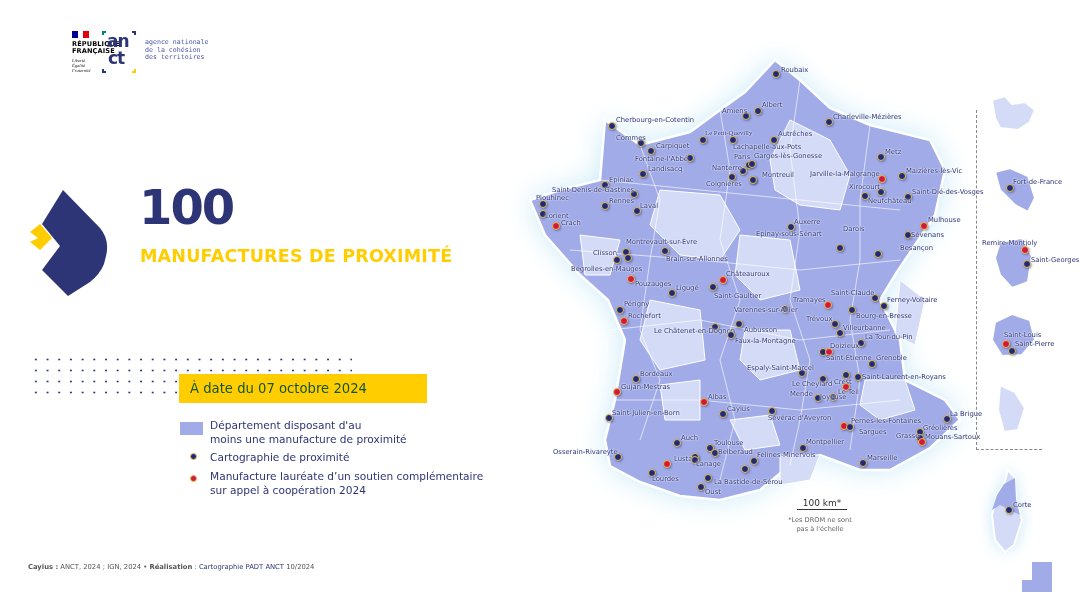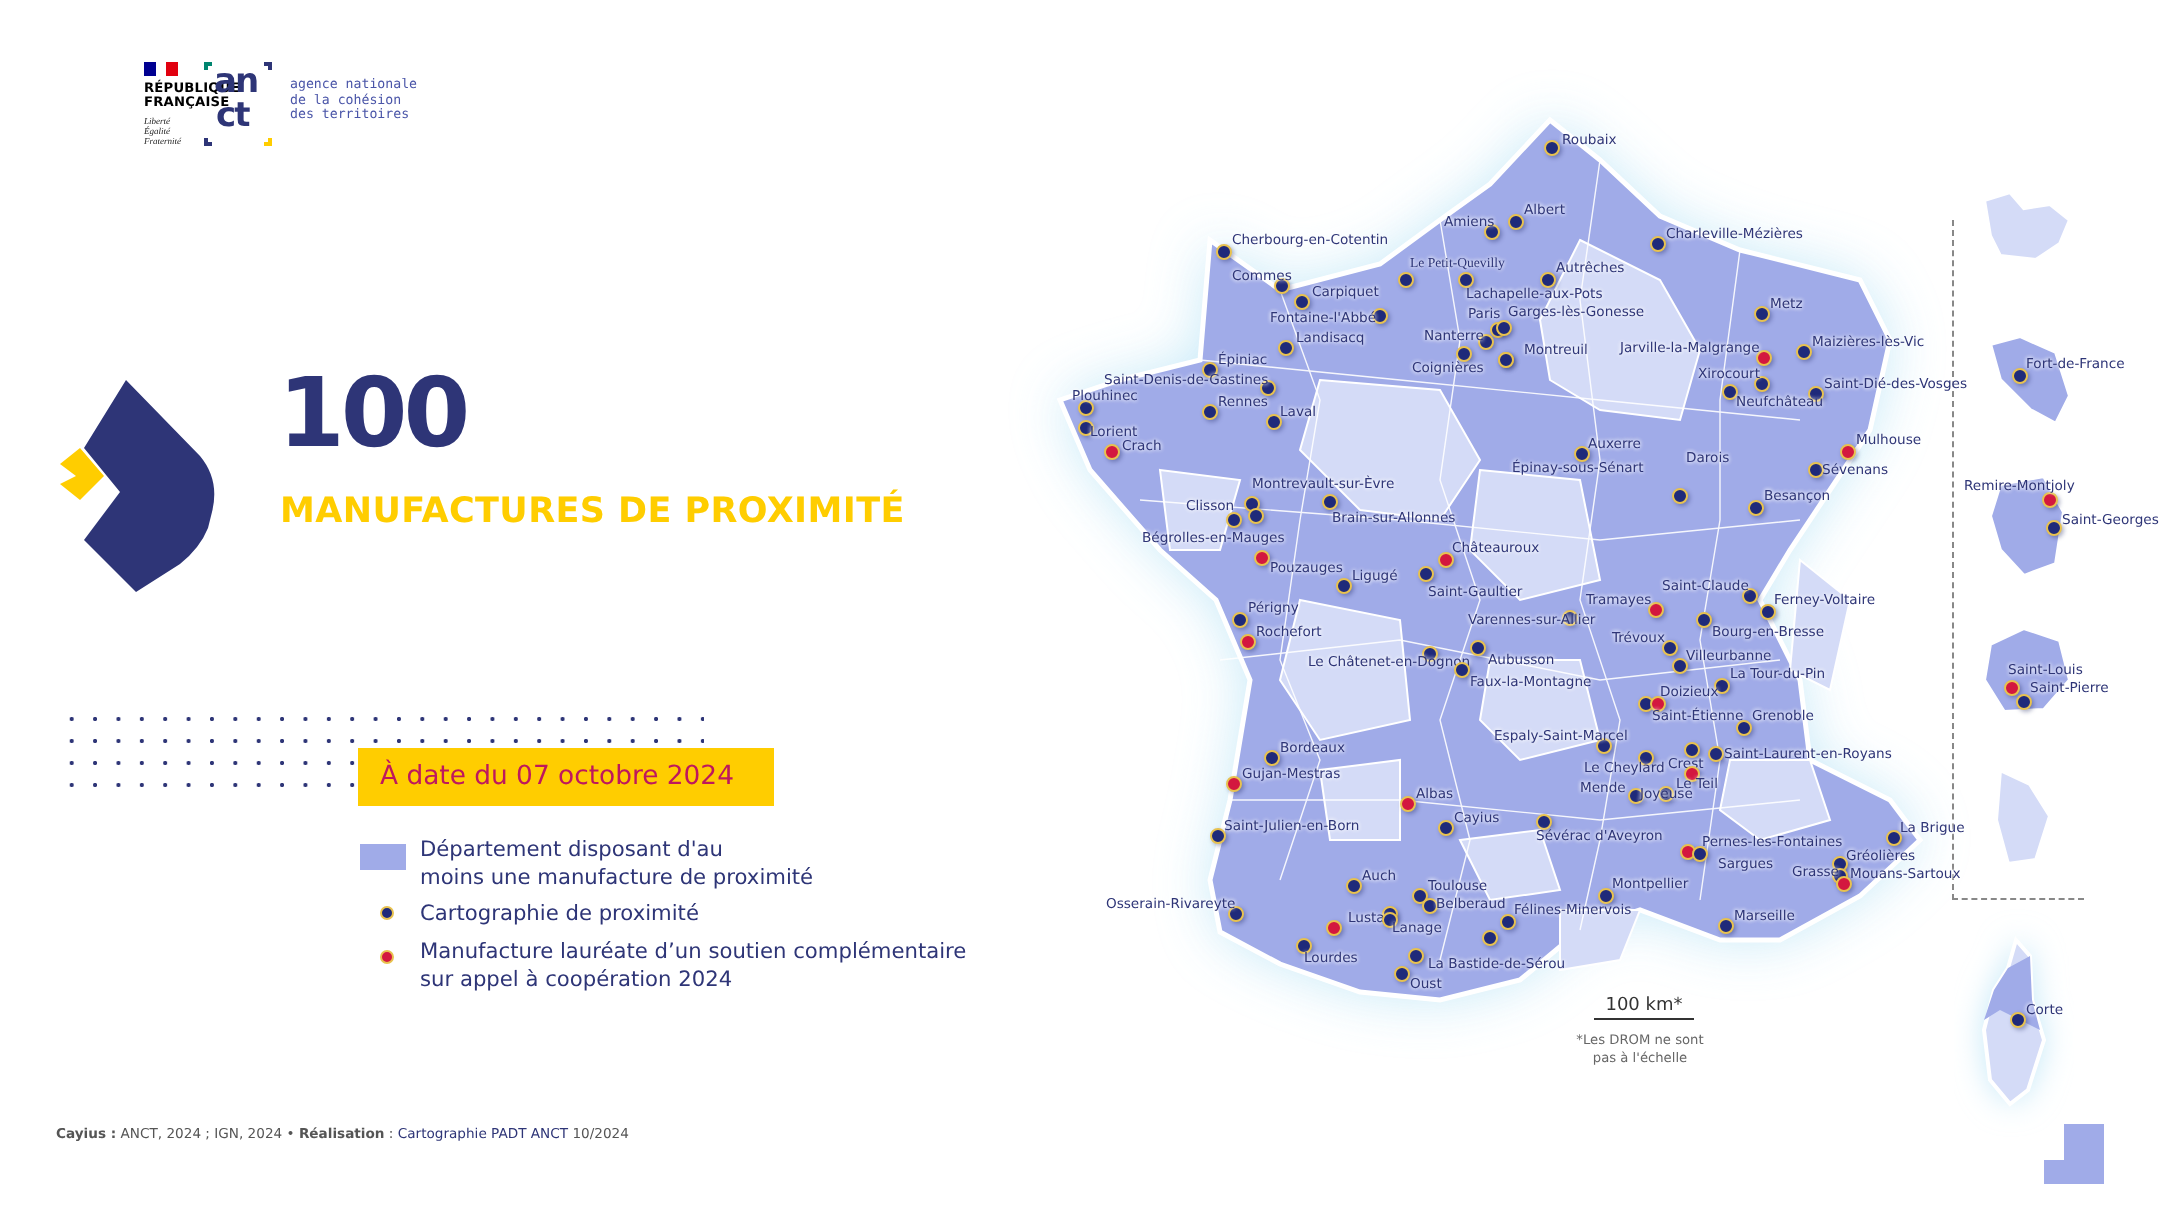--- a/index.html
+++ b/index.html
@@ -27,21 +27,21 @@
 
   
   .hero-shape { position: absolute; left: 28px; top: 188px; width: 80px; height: 110px; }
   .hero-number { position: absolute; left: 139px; top: 181px; font-family: "DejaVu Sans", sans-serif; font-weight: bold; font-size: 48px; line-height: 52px; color: #2e3577; letter-spacing: -2px; }
   .hero-subtitle { position: absolute; left: 140px; top: 245px; font-family: "DejaVu Sans", sans-serif; font-weight: bold; font-size: 17.5px; line-height: 22px; color: #ffcd00; letter-spacing: 0.2px; white-space: nowrap; }
 
   
   .dots { position: absolute; left: 30px; top: 354px; width: 322px; height: 42px;
     background-image: radial-gradient(circle, #2e3577 0.9px, transparent 1.2px);
     background-size: 11.7px 11px; background-position: 0 0; }
-  .date-badge { position: absolute; left: 179px; top: 374px; width: 208px; height: 29px; background: #ffcd00; color: #be185d; font-family: "DejaVu Sans", sans-serif; font-size: 13.2px; line-height: 29px; padding-left: 11px; white-space: nowrap; }
+  .date-badge { position: absolute; left: 179px; top: 374px; width: 248px; height: 29px; background: #ffcd00; color: #14532d; font-family: "DejaVu Sans", sans-serif; font-size: 13.2px; line-height: 29px; padding-left: 11px; white-space: nowrap; }
 
   
   .legend { position: absolute; left: 180px; top: 418px; width: 360px; }
   .legend-row { position: relative; padding-left: 30px; font-family: "DejaVu Sans", sans-serif; font-size: 10.6px; line-height: 14.2px; color: #2e3577; margin-bottom: 4px; }
   .legend-swatch { position: absolute; left: 0; top: 4px; width: 23px; height: 13px; background: #a0abe8; }
   .legend-dot { position: absolute; left: 10px; top: 3px; width: 7px; height: 7px; border-radius: 50%; border: 1.5px solid #e8c24f; }
   .legend-dot.blue { background: #1f2a7a; }
   .legend-dot.red { background: #d3183f; }
 
   .sources { position: absolute; left: 28px; top: 563px; font-family: "DejaVu Sans", sans-serif; font-size: 6.8px; color: #555555; white-space: nowrap; }
@@ -241,21 +241,21 @@
     <div class="city-label" style="left: 561px; top: 223px;">Crach</div>
     <div class="pin std" style="left: 791px; top: 227px;"></div>
     <div class="city-label" style="left: 794px; top: 222px;">Auxerre</div>
     <div class="pin laureate" style="left: 924px; top: 226px;"></div>
     <div class="city-label" style="left: 928px; top: 220px;">Mulhouse</div>
     <div class="pin std" style="left: 908px; top: 235px;"></div>
     <div class="city-label" style="left: 911px; top: 235px;">Sévenans</div>
     <div class="pin std" style="left: 840px; top: 248px;"></div>
     <div class="city-label" style="left: 843px; top: 229px;">Darois</div>
     <div class="pin std" style="left: 878px; top: 254px;"></div>
-    <div class="city-label" style="left: 882px; top: 248px;">Besançon</div>
+    <div class="city-label" style="left: 900px; top: 248px;">Besançon</div>
     <div class="pin std" style="left: 626px; top: 252px;"></div>
     <div class="city-label" style="left: 626px; top: 242px;">Montrevault-sur-Èvre</div>
     <div class="pin std" style="left: 617px; top: 260px;"></div>
     <div class="city-label" style="left: 593px; top: 253px;">Clisson</div>
     <div class="pin std" style="left: 665px; top: 251px;"></div>
     <div class="city-label" style="left: 666px; top: 259px;">Brain-sur-Allonnes</div>
     <div class="pin std" style="left: 628px; top: 258px;"></div>
     <div class="city-label" style="left: 571px; top: 269px;">Bégrolles-en-Mauges</div>
     <div class="pin laureate" style="left: 723px; top: 280px;"></div>
     <div class="city-label" style="left: 726px; top: 274px;">Châteauroux</div>

